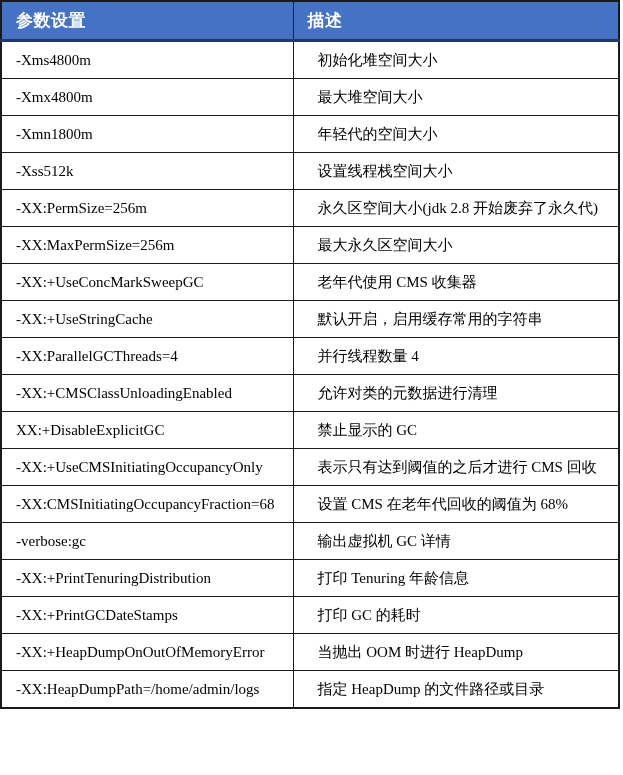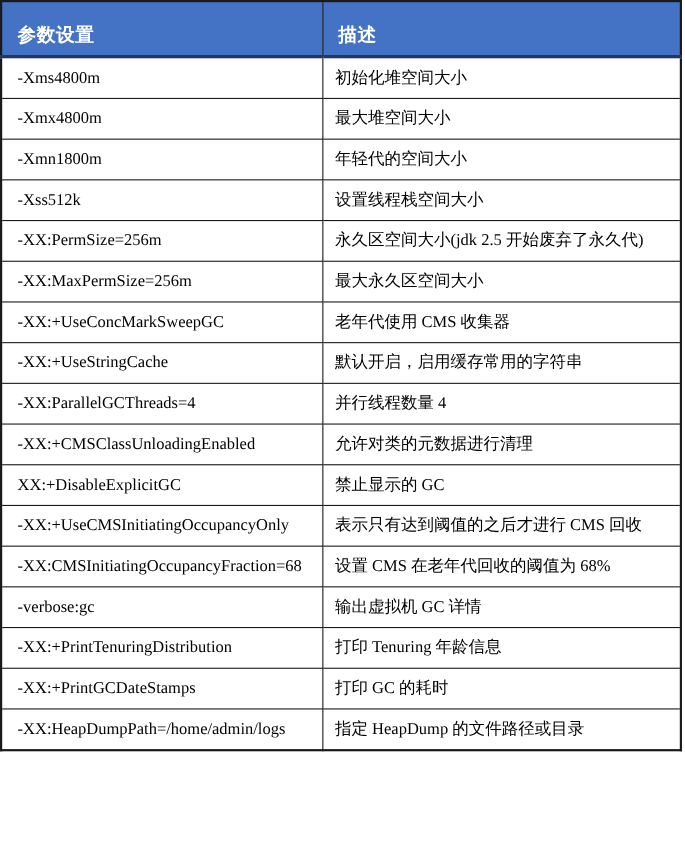--- a/index.html
+++ b/index.html
@@ -30,37 +30,37 @@
   }
   col.col-param { width: 292px; }
   col.col-desc  { width: 326px; }
   th {
     background: var(--header-bg, #4472C4);
     color: var(--header-text, #ffffff);
     font-family: "Liberation Sans", sans-serif;
     font-weight: bold;
     font-size: 17px;
     text-align: left;
-    padding: 18px 12px 7px 14px;
+    padding: 7px 12px 7px 14px;
     border-bottom: 3px solid var(--header-underline, #1F3864) !important;
     height: 19px;
     letter-spacing: 0.5px;
   }
   td {
     font-size: 15px;
     padding: 8px 10px 8px 14px;
     height: 19px;
     line-height: 20px;
     vertical-align: middle;
     background: #ffffff;
     white-space: nowrap;
     overflow: hidden;
   }
   td.desc-cell {
-    padding-left: 11px;
+    padding-left: 24px;
   }
 </style>
 </head>
 <body>
 
 <div class="page">
   <table class="param-table">
     <colgroup>
       <col class="col-param">
       <col class="col-desc">
@@ -83,21 +83,21 @@
         <tr>
           <td class="param-cell">-Xmn1800m</td>
           <td class="desc-cell">年轻代的空间大小</td>
         </tr>
         <tr>
           <td class="param-cell">-Xss512k</td>
           <td class="desc-cell">设置线程栈空间大小</td>
         </tr>
         <tr>
           <td class="param-cell">-XX:PermSize=256m</td>
-          <td class="desc-cell">永久区空间大小(jdk 2.5 开始废弃了永久代)</td>
+          <td class="desc-cell">永久区空间大小(jdk 2.8 开始废弃了永久代)</td>
         </tr>
         <tr>
           <td class="param-cell">-XX:MaxPermSize=256m</td>
           <td class="desc-cell">最大永久区空间大小</td>
         </tr>
         <tr>
           <td class="param-cell">-XX:+UseConcMarkSweepGC</td>
           <td class="desc-cell">老年代使用 CMS 收集器</td>
         </tr>
         <tr>
@@ -130,18 +130,22 @@
         </tr>
         <tr>
           <td class="param-cell">-XX:+PrintTenuringDistribution</td>
           <td class="desc-cell">打印 Tenuring 年龄信息</td>
         </tr>
         <tr>
           <td class="param-cell">-XX:+PrintGCDateStamps</td>
           <td class="desc-cell">打印 GC 的耗时</td>
         </tr>
         <tr>
+          <td class="param-cell">-XX:+HeapDumpOnOutOfMemoryError</td>
+          <td class="desc-cell">当抛出 OOM 时进行 HeapDump</td>
+        </tr>
+        <tr>
           <td class="param-cell">-XX:HeapDumpPath=/home/admin/logs</td>
           <td class="desc-cell">指定 HeapDump 的文件路径或目录</td>
         </tr>
       </tbody>
   </table>
 </div>
 
 </body></html>

